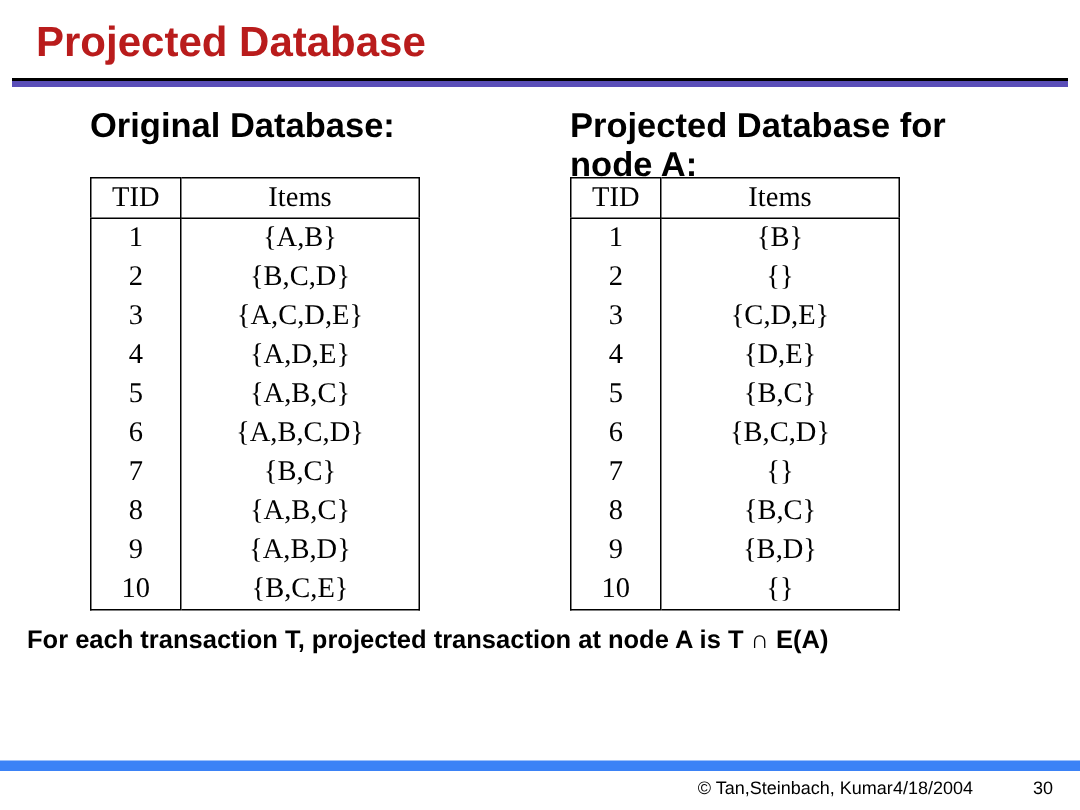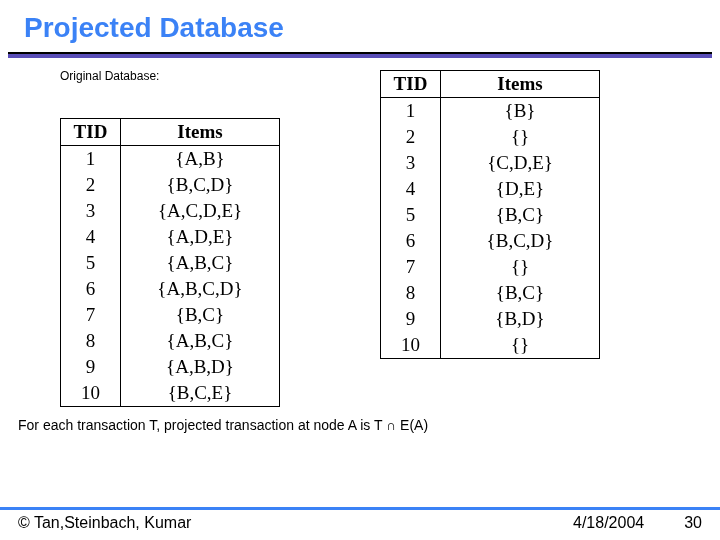--- a/index.html
+++ b/index.html
@@ -8,86 +8,86 @@
     height: 540px;
     font-family: Arial, Helvetica, sans-serif;
     background: #fff;
     position: relative;
     overflow: hidden;
   }
   .title {
     font-size: 28px;
     font-weight: bold;
     padding: 12px 0 8px 24px;
-    color: #3b82f6;
+    color: #b91c1c;
   }
   .rule {
     height: 6px;
     background: #5a4eb8;
     border-top: 2px solid #000;
     margin: 0 8px 0 8px;
   }
   .content {
     display: flex;
     padding: 12px 24px 0 24px;
     gap: 40px;
   }
   .panel {
     flex: 0 0 auto;
   }
   .panel-left { width: 280px; margin-left: 36px; }
   .panel-right { width: 280px; }
   .subtitle {
-    font-size: 12px;
-    font-weight: normal;
+    font-size: 23px;
+    font-weight: bold;
     margin-bottom: 6px;
     line-height: 1.15;
     height: 42px;
   }
   table {
     border-collapse: collapse;
     width: 220px;
   }
   th, td {
     font-family: "Times New Roman", Times, serif;
     font-size: 19px;
     padding: 2px 6px;
     text-align: center;
     height: 26px;
   }
   th {
-    font-weight: bold;
+    font-weight: normal;
     border-bottom: 1.5px solid #000;
     margin-left: 28px;
   }
   th:first-child, td:first-child {
     border-right: 1.5px solid #000;
     width: 60px;
   }
   table {
     border: 1.5px solid #000;
   }
   .statement {
-    font-size: 14px;
-    font-weight: normal;
+    font-size: 17px;
+    font-weight: bold;
     padding: 10px 32px 0 18px;
   }
   .cap {
     font-family: "Times New Roman", serif;
   }
   .footer {
     position: absolute;
     bottom: 8px;
     left: 0;
     right: 0;
-    font-size: 16px;
-    border-top: 3px solid #3b82f6;
+    font-size: 12px;
+    border-top: 7px solid #3b82f6;
     padding: 4px 18px 0 18px;
     display: flex;
-    justify-content: space-between;
+    justify-content: flex-end;
     align-items: center;
   }
   .footer .mid { position: absolute; left: 50%; transform: translateX(-50%); }
   .footer .right { display: flex; gap: 40px; }
 </style>
 </head>
 <body>
 
 <div class="title">Projected Database</div>
 <div class="rule"></div>
@@ -140,20 +140,21 @@
             <td>{A,B,D}</td>
           </tr>
           <tr>
             <td>10</td>
             <td>{B,C,E}</td>
           </tr>
         </tbody>
     </table>
   </div>
   <div class="panel panel-right">
+    <div class="subtitle">Projected Database for node A:</div>
     <table>
       <thead>
           <tr>
         <th>TID</th>
         <th>Items</th>
       </tr>
         </thead>
       <tbody id="right-body">
           <tr>
             <td>1</td>

